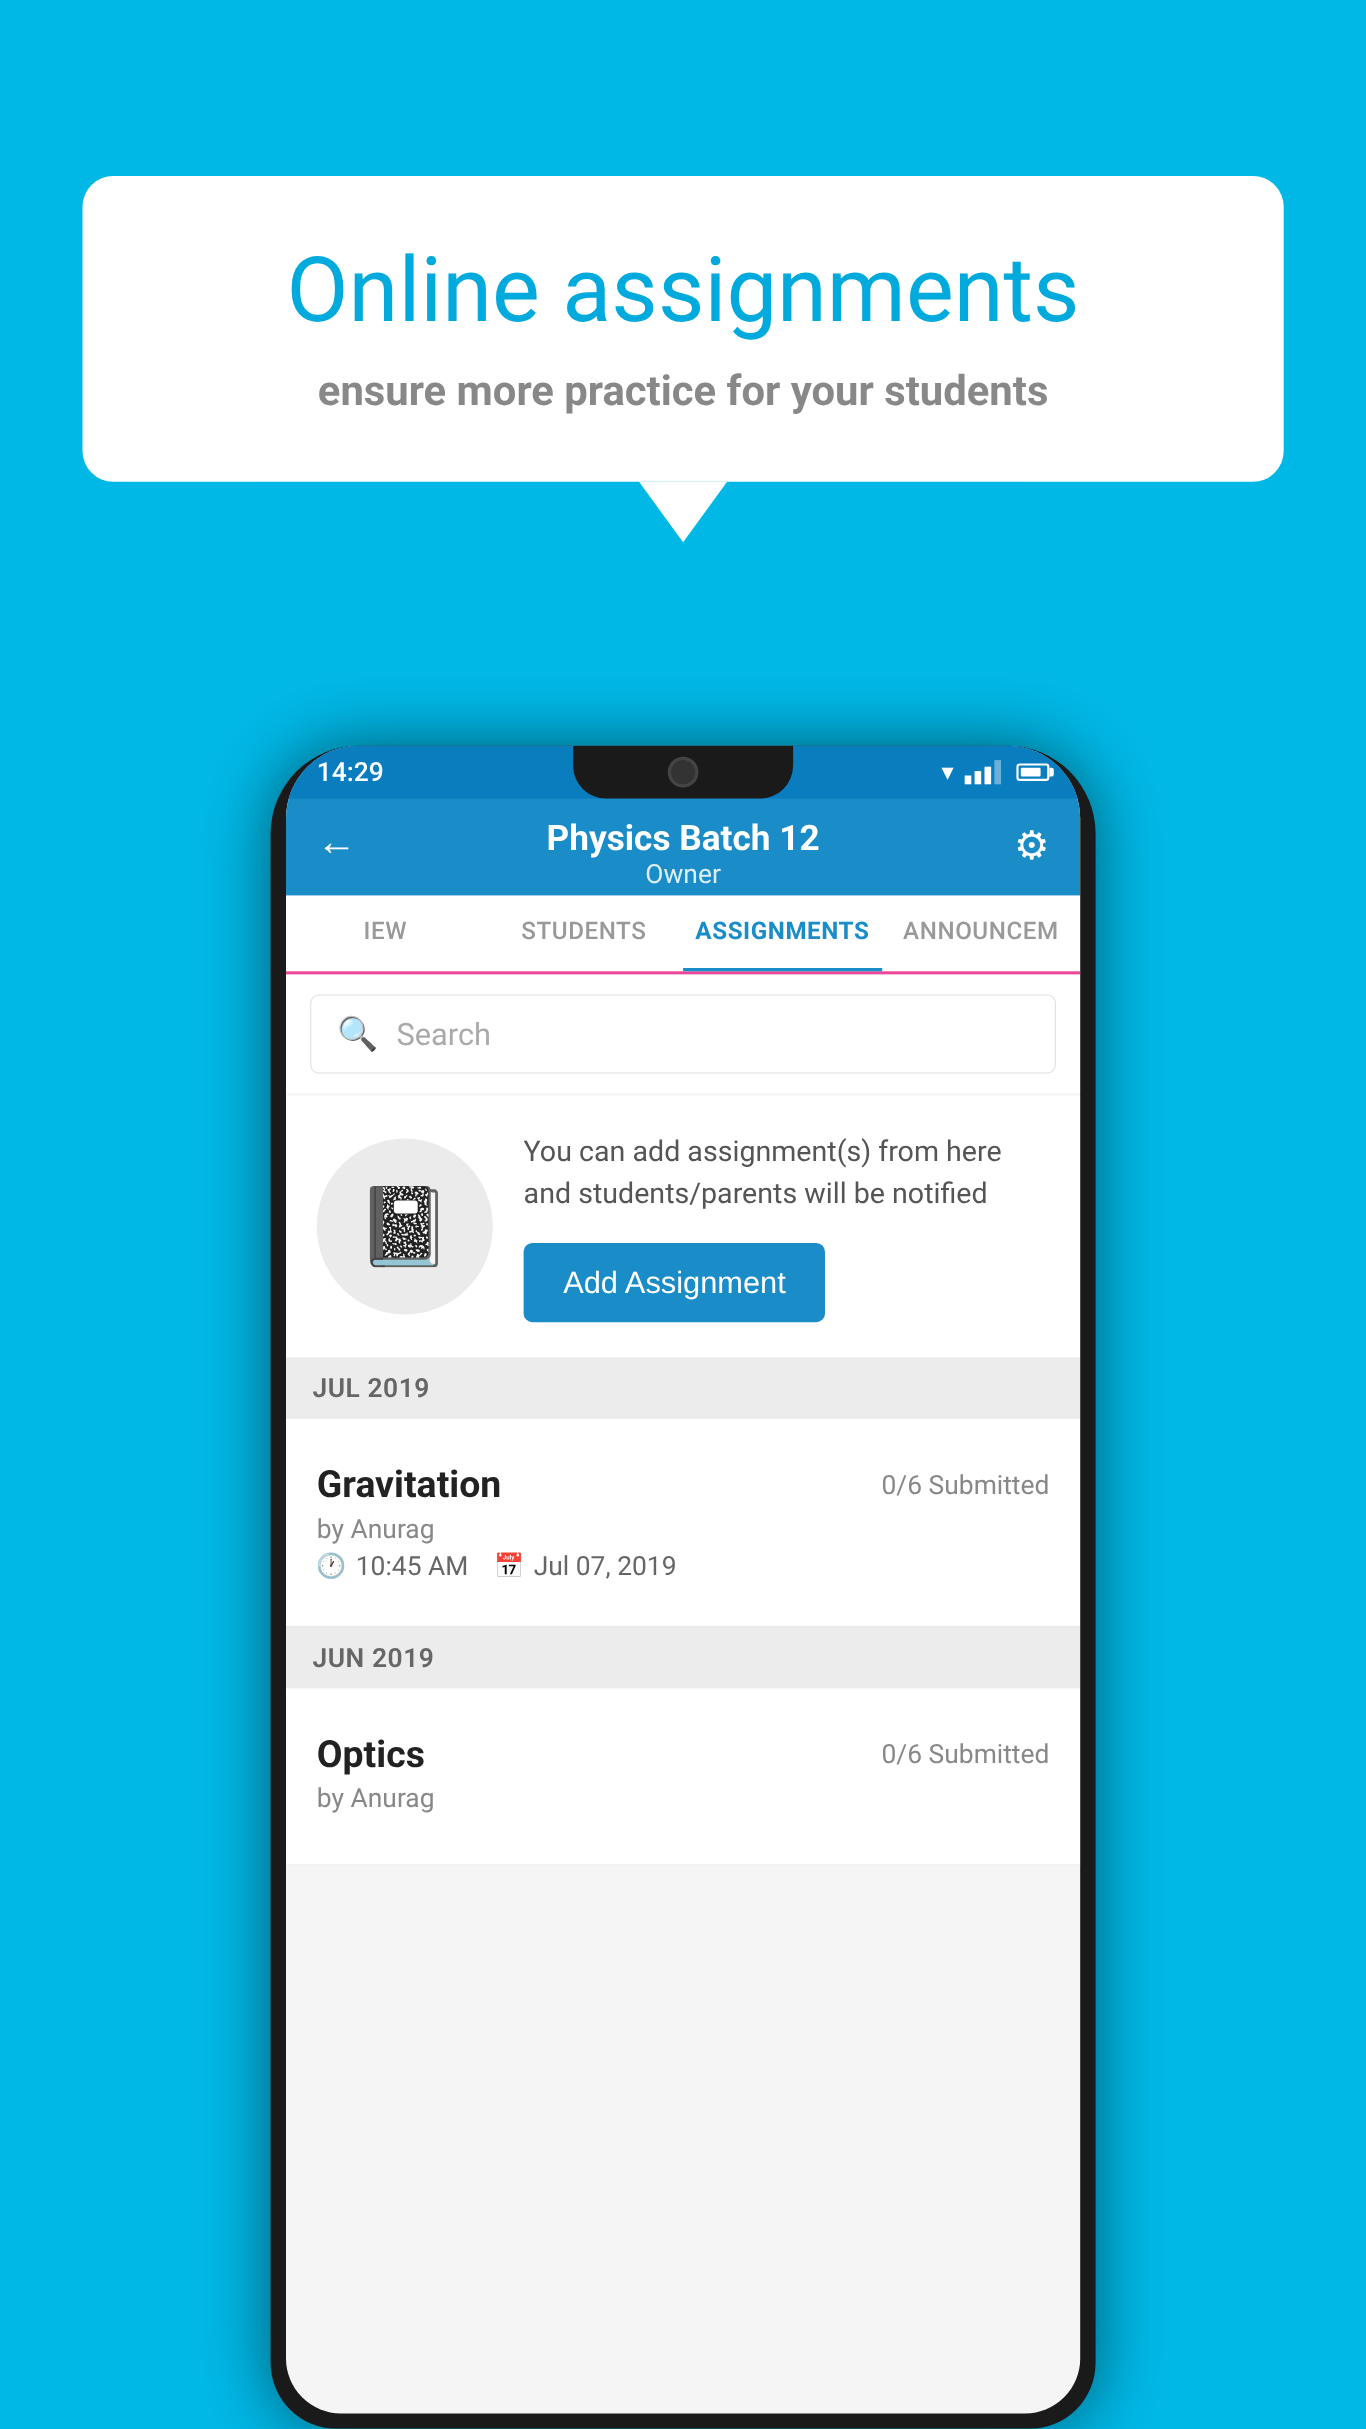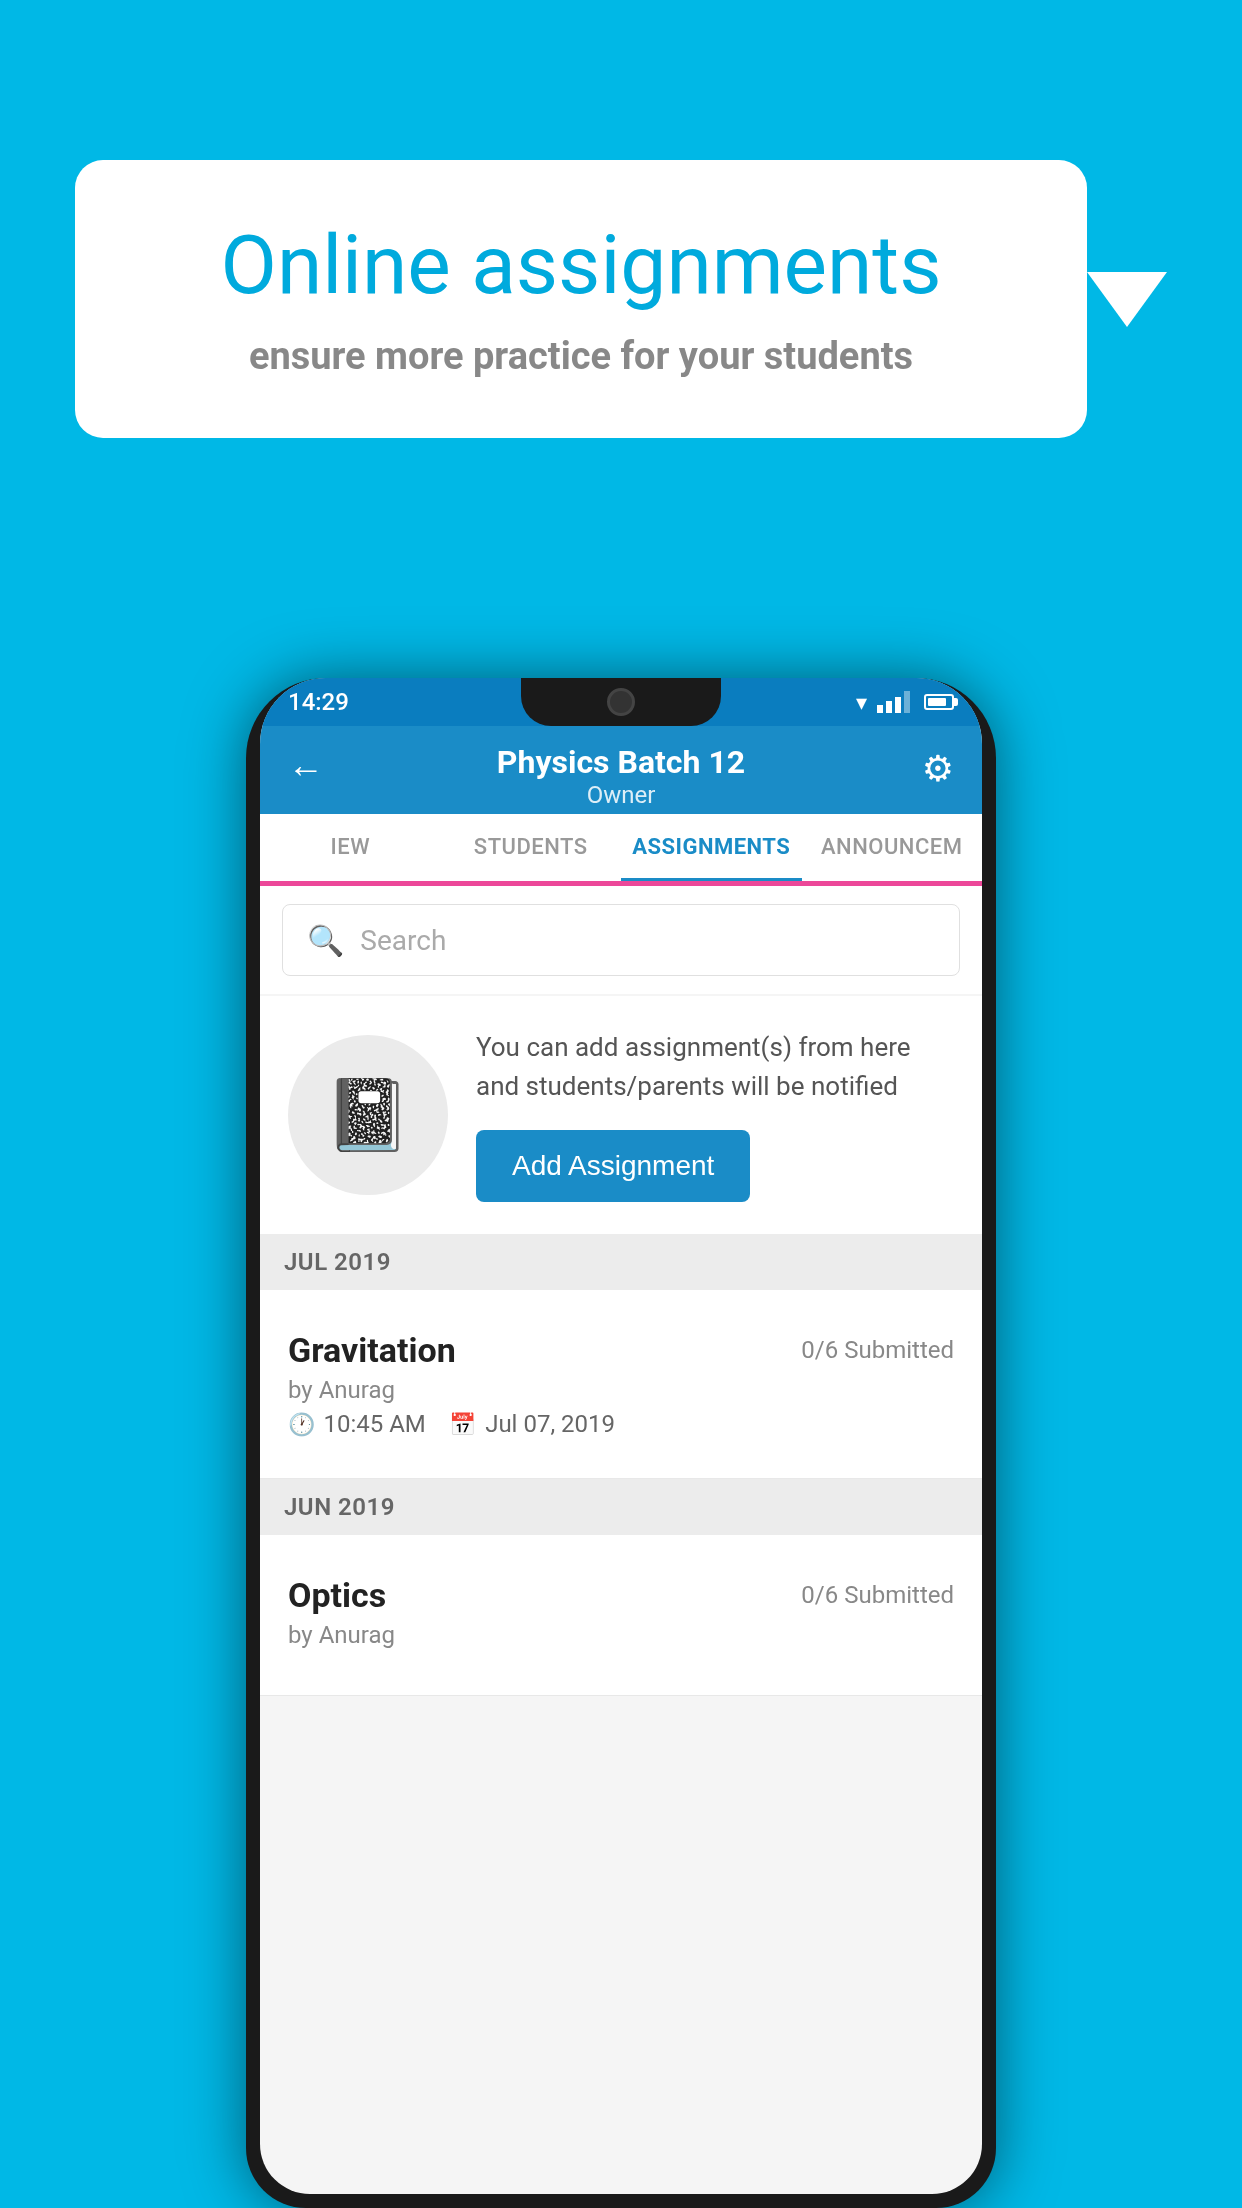--- a/index.html
+++ b/index.html
@@ -12,21 +12,21 @@
       position: relative;
     }
 
     
     .speech-bubble-container {
       position: absolute;
       top: 160px;
       left: 75px;
       right: 75px;
       display: flex;
-      flex-direction: row;
+      flex-direction: column;
       align-items: center;
     }
     .speech-bubble {
       background: white;
       border-radius: 28px;
       padding: 60px 80px;
       width: 100%;
       text-align: center;
     }
     .speech-bubble-title {
@@ -197,21 +197,21 @@
       right: 28px;
       bottom: 24px;
       color: white;
       font-size: 36px;
     }
 
     
     .tabs-bar {
       background: white;
       display: flex;
-      border-bottom: 5px solid #ec4899;
+      border-bottom: 3px solid #ec4899;
       height: 72px;
       align-items: stretch;
     }
     .tab-item {
       flex: 1;
       display: flex;
       align-items: center;
       justify-content: center;
       font-size: 22px;
       color: #999;

